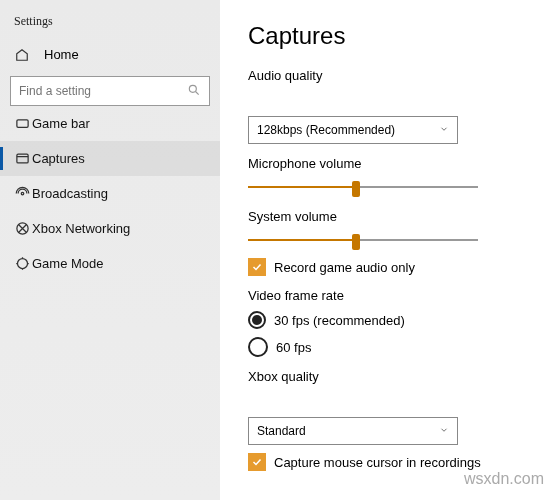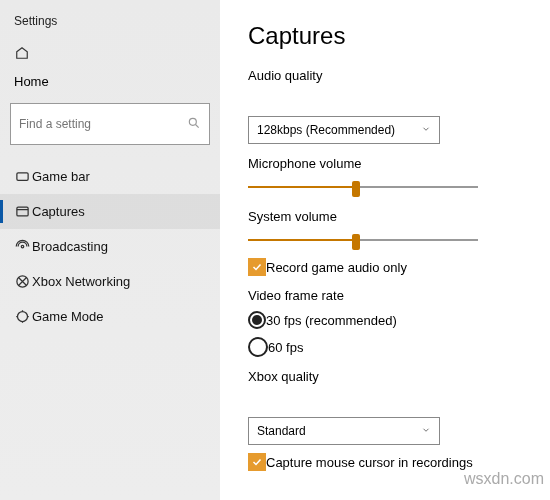--- a/index.html
+++ b/index.html
@@ -17,35 +17,35 @@
     width: 220px;
     height: 100%;
     padding: 10px 0 0 0;
     background: linear-gradient(180deg, #eaeaea 0%, #ededed 100%);
     position: relative;
   }
   .app-title {
     font-size: 12px;
     padding: 4px 14px 10px 14px;
     color: #222;
+    font-family: Liberation Serif, serif;
   }
   .home-row {
-    display: flex; align-items: flex-start;
+    display: flex; align-items: center;
     padding: 8px 14px;
     gap: 14px;
     cursor: pointer;
-    flex-direction: column;
   }
   .home-row span.label { font-size: 13px; }
   .search-wrap {
-    margin: 6px 10px 14px 10px;
+    margin: 6px 10px 0 10px;
     position: relative;
     border: 1px solid #999;
     background: #fff;
-    height: 42px;
+    height: 30px;
     display: flex; align-items: center; justify-content: flex-end;
   }
   .search-wrap input {
     border: none; outline: none;
     flex: 1;
     padding: 0 8px;
     font-size: 12px;
     background: transparent;
   }
   .search-wrap .sicon { padding-right: 8px; opacity: .6; }
@@ -76,21 +76,21 @@
     flex: 1;
     height: 100%;
     overflow-y: auto;
     padding: 22px 20px 10px 28px;
   }
   h1.page-title { font-weight: 400; font-size: 24px; margin-bottom: 18px; }
   h2.section { font-weight: 400; font-size: 17px; margin: 18px 0 4px 0; }
   .field-label { font-size: 13px; margin: 12px 0 6px 0; }
   .subtext { font-size: 12px; color:#333; margin-bottom: 8px; line-height:1.3; }
   .select {
-    width: 192px;
+    width: 210px;
     border: 1px solid #888;
     height: 28px;
     display:flex; align-items:center; justify-content:space-between;
     padding: 0 8px;
     font-size: 12px;
     background:#fff;
     cursor:pointer;
     margin-top:33px;
   }
   .slider {
@@ -102,21 +102,21 @@
     position:absolute; top:9px; left:0; right:0; height:2px; background:#999;
   }
   .slider .fill {
     position:absolute; top:9px; left:0; height:2px; background:#c57700;
   }
   .slider .thumb {
     position:absolute; top:4px; width:8px; height:16px;
     background:#c57700; border-radius:2px; transform:translateX(-4px);
   }
   .check-row, .radio-row {
-    display:flex; align-items:center; 
+    display:flex; align-items:center; gap:8px;
     margin: 8px 0; font-size: 13px;
     cursor:pointer;
   }
   .checkbox {
     width:18px; height:18px; border:1px solid #c57700;
     display:inline-flex; align-items:center; justify-content:center;
     background:#fff; flex-shrink:0;
   }
   .checkbox.checked { background:#e69b2e; border-color:#e69b2e; }
   .checkbox.checked svg { stroke:#fff; }

